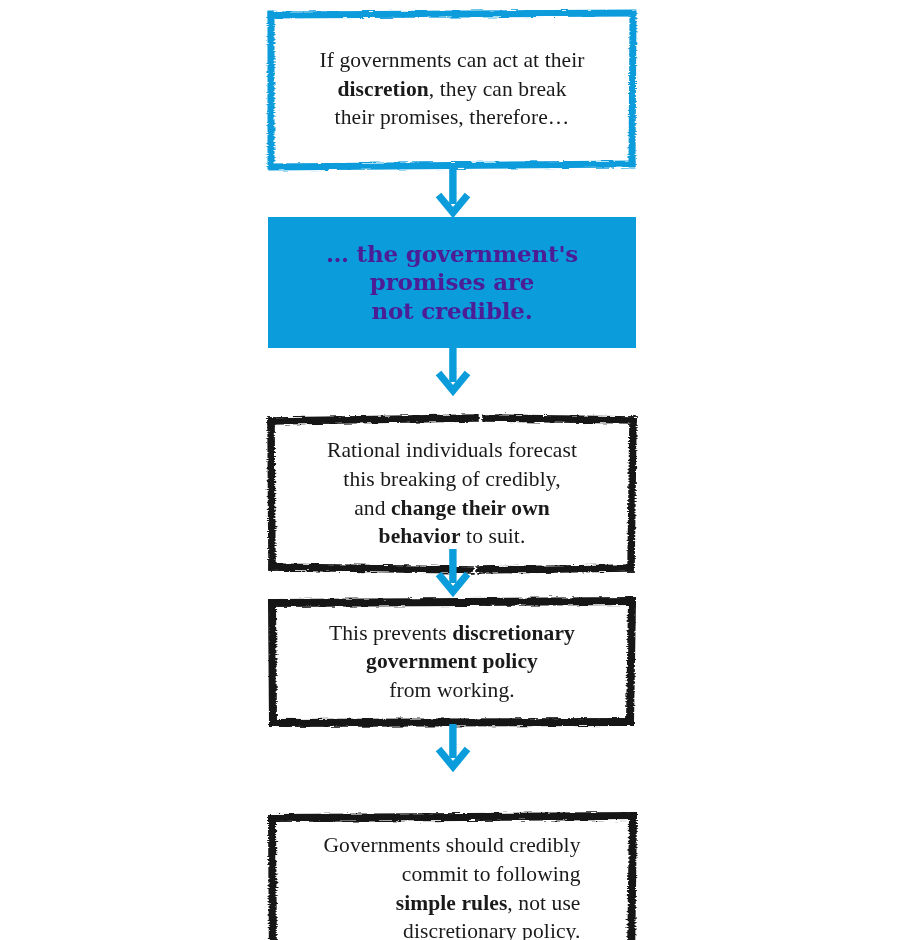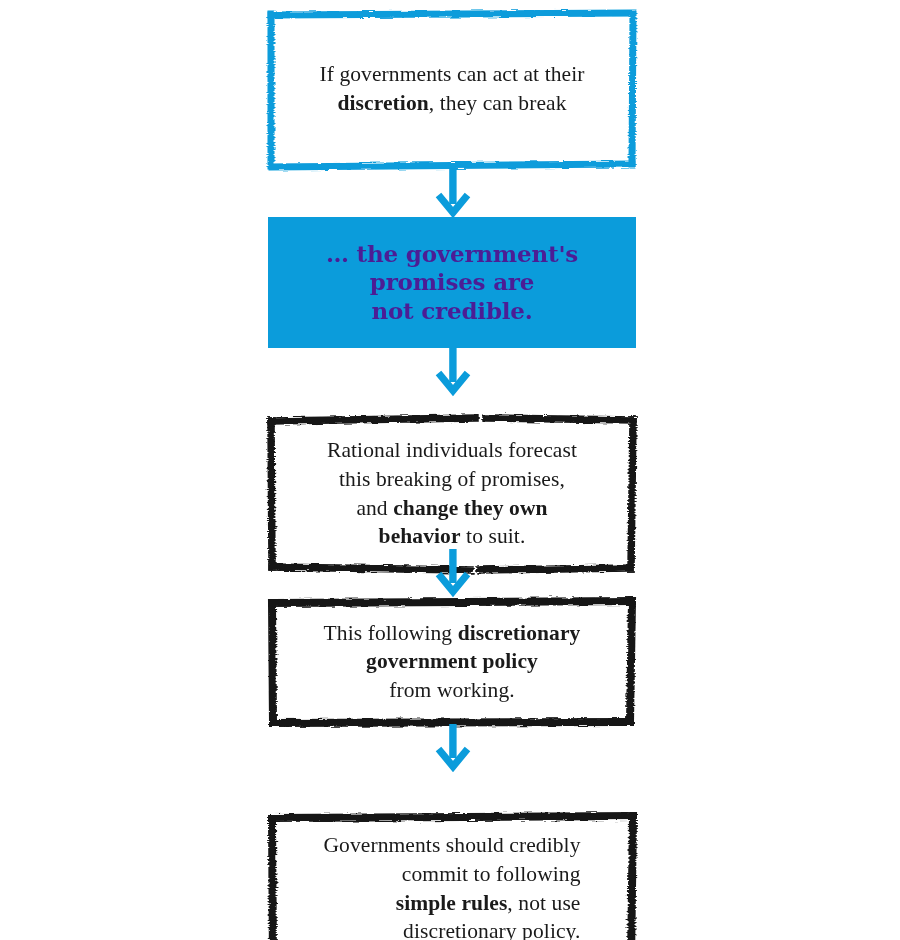--- a/index.html
+++ b/index.html
@@ -94,21 +94,21 @@
           </filter>
         </defs>
         <g filter="url(#rough1)" fill="none" stroke="#0b9cdb" stroke-linecap="square">
           <path d="M3,5 L364,3" stroke-width="7"></path>
           <path d="M365,4 L364,155" stroke-width="7"></path>
           <path d="M364,154 L4,157" stroke-width="7"></path>
           <path d="M3,156 L3,4" stroke-width="7"></path>
         </g>
       </svg>
     </div>
-    <div class="node-text"><span><span>If governments can act at their</span></span><br><span><b>discretion</b><span>, they can break</span></span><br></div>
+    <div class="node-text"><span><span>If governments can act at their</span></span><br><span><b>discretion</b><span>, they can break</span></span><br><span><span>their promises, therefore…</span></span></div>
   </div>
 
   <div class="arrow" style="left:434px; top:168px;">
     <svg width="38" height="50" viewBox="0 0 38 50" aria-hidden="true">
       <g>
         <rect x="15.2" y="0" width="7.4" height="36" fill="#0b9cdb"></rect>
         <path d="M4.5,27 L19,44.5 L33.5,27" fill="none" stroke="#0b9cdb" stroke-width="7.2" stroke-linecap="butt" stroke-linejoin="miter"></path>
       </g>
     </svg>
   </div>
@@ -138,21 +138,21 @@
         <g filter="url(#rough3)" fill="none" stroke="#161616" stroke-linecap="square">
           <path d="M3,6 L207,3" stroke-width="7.5"></path>
           <path d="M218,3 L365,5" stroke-width="7.5"></path>
           <path d="M365,5 L363,153" stroke-width="7.5"></path>
           <path d="M363,153 L212,155" stroke-width="7.5"></path>
           <path d="M202,155 L4,152" stroke-width="7.5"></path>
           <path d="M4,152 L3,6" stroke-width="7.5"></path>
         </g>
       </svg>
     </div>
-    <div class="node-text"><span><span>Rational individuals forecast</span></span><br><span><span>this breaking of promises,</span></span><br><span><span>and </span><b>change they own</b></span><br><span><b>behavior</b><span> to suit.</span></span></div>
+    <div class="node-text"><span><span>Rational individuals forecast</span></span><br><span><span>this breaking of credibly,</span></span><br><span><span>and </span><b>change their own</b></span><br><span><b>behavior</b><span> to suit.</span></span></div>
   </div>
 
   <div class="arrow" style="left:434px; top:549px;">
     <svg width="38" height="48" viewBox="0 0 38 48" aria-hidden="true">
       <g>
         <rect x="15.2" y="0" width="7.4" height="34" fill="#0b9cdb"></rect>
         <path d="M4.5,25 L19,42.5 L33.5,25" fill="none" stroke="#0b9cdb" stroke-width="7.2" stroke-linecap="butt" stroke-linejoin="miter"></path>
       </g>
     </svg>
   </div>
@@ -167,21 +167,21 @@
           </filter>
         </defs>
         <g filter="url(#rough4)" fill="none" stroke="#161616" stroke-linecap="square">
           <path d="M4,6 L364,4" stroke-width="8"></path>
           <path d="M364,4 L362,125" stroke-width="8"></path>
           <path d="M362,125 L5,126" stroke-width="8"></path>
           <path d="M5,126 L4,6" stroke-width="8"></path>
         </g>
       </svg>
     </div>
-    <div class="node-text"><span><span>This following </span><b>discretionary</b></span><br><span><b>government policy</b></span><br><span><span>from working.</span></span></div>
+    <div class="node-text"><span><span>This prevents </span><b>discretionary</b></span><br><span><b>government policy</b></span><br><span><span>from working.</span></span></div>
   </div>
 
   <div class="arrow" style="left:434px; top:724px;">
     <svg width="38" height="48" viewBox="0 0 38 48" aria-hidden="true">
       <g>
         <rect x="15.2" y="0" width="7.4" height="34" fill="#0b9cdb"></rect>
         <path d="M4.5,25 L19,42.5 L33.5,25" fill="none" stroke="#0b9cdb" stroke-width="7.2" stroke-linecap="butt" stroke-linejoin="miter"></path>
       </g>
     </svg>
   </div>

